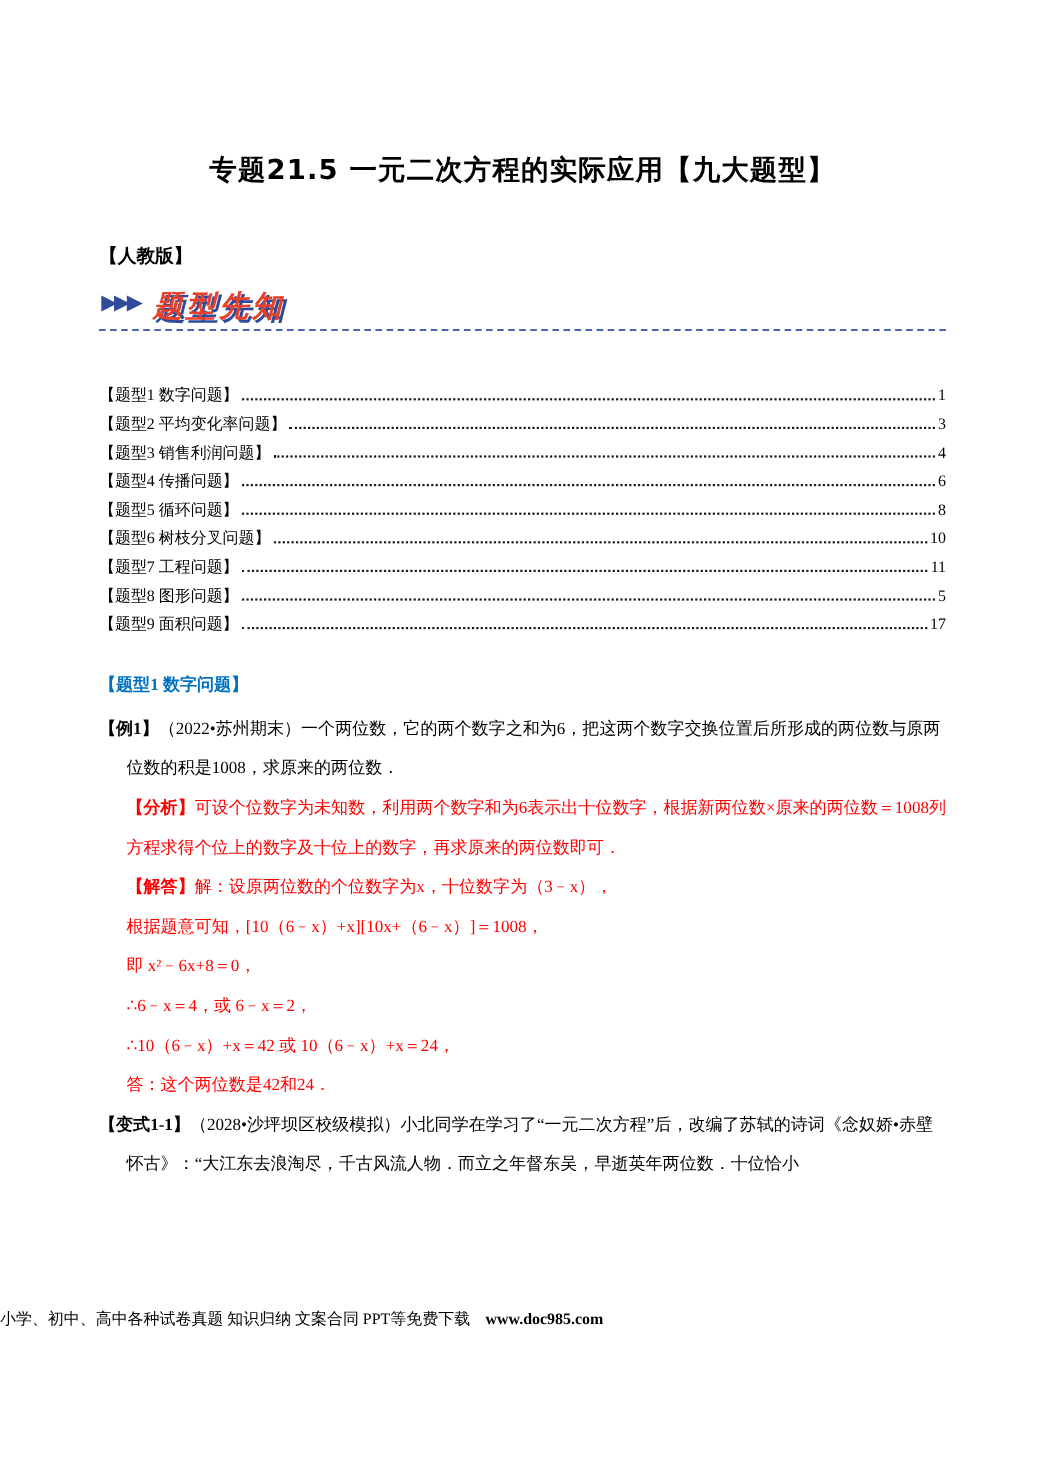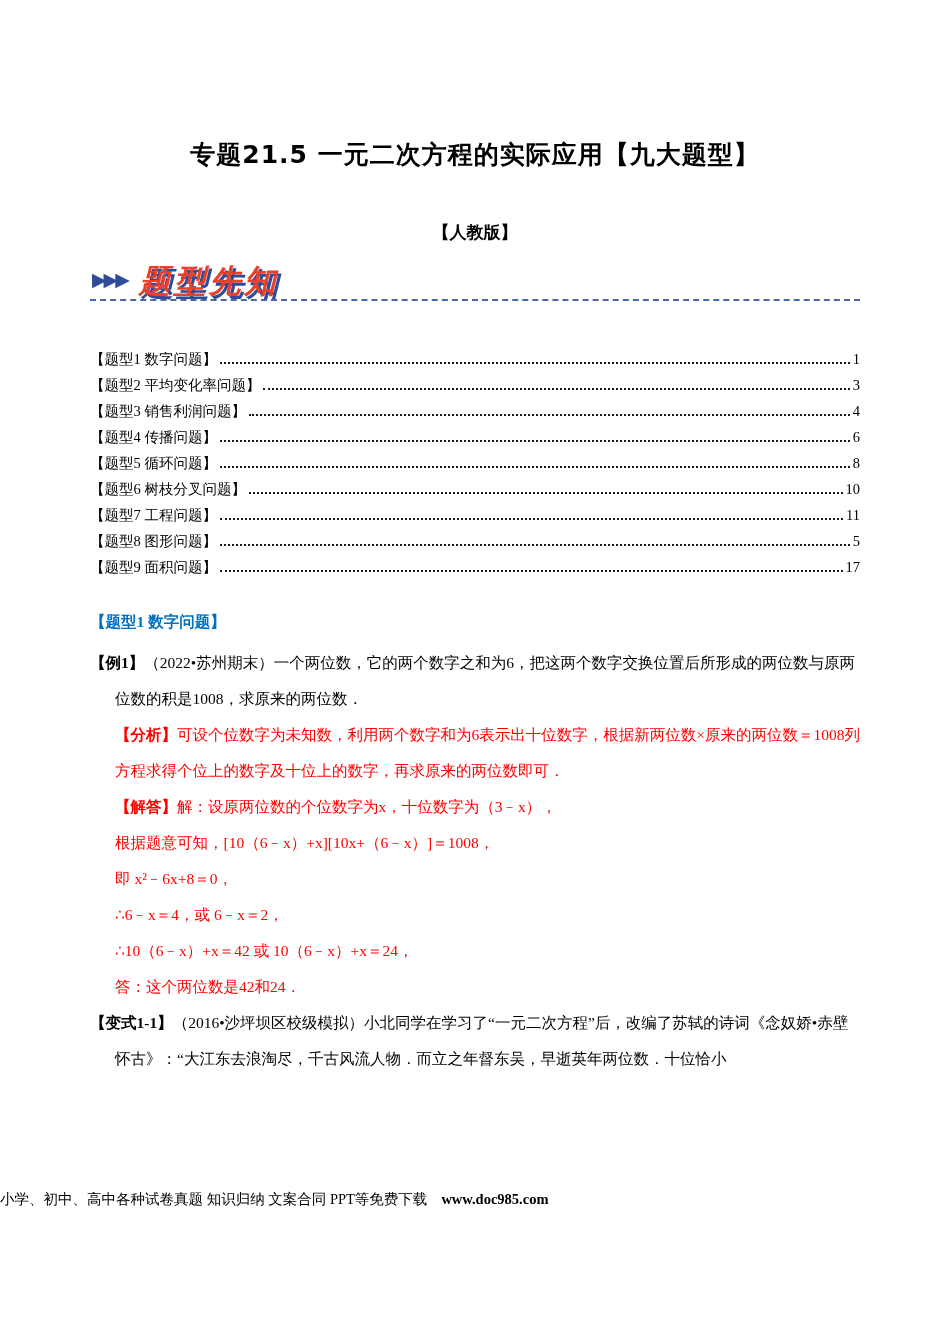--- a/index.html
+++ b/index.html
@@ -16,21 +16,21 @@
     background:#fff;
   }
   .doc-title {
     text-align:center;
     font-family:"DejaVu Sans","Liberation Sans",sans-serif;
     font-weight:bold;
     font-size:25px;
     letter-spacing:1px;
   }
   .edition {
-    text-align:center;
+    text-align:left;
     font-weight:bold;
     font-size:17px;
     margin-top:50px;
   }
   .banner {
     position:relative;
     margin-top:16px;
     height:46px;
   }
   .banner-line {
@@ -43,21 +43,21 @@
     font-size:19px;
     font-style:italic;
     letter-spacing:-3px;
     margin-right:8px;
     vertical-align:6px;
   }
   .banner-text {
     font-family:"DejaVu Sans","Liberation Sans",sans-serif;
     font-weight:bold;
     font-style:italic;
-    font-size:32px;
+    font-size:27px;
     letter-spacing:3px;
     color:var(--banner-red,#e8402a);
     text-shadow:3px 3px 0 var(--banner-shadow-blue,#2e4c9a);
   }
   .toc { margin-top:44px; }
   .toc-row {
     display:flex; align-items:baseline;
     height:26px; font-size:14.5px;
   }
   .toc-label { white-space:nowrap; }
@@ -169,20 +169,20 @@
   <p class="body-para indented red">
     <span class="tag">【解答】</span><span>解：设原两位数的个位数字为x，十位数字为（3﹣x），</span>
   </p>
   <p class="body-para indented red">根据题意可知，[10（6﹣x）+x][10x+（6﹣x）]＝1008，</p>
   <p class="body-para indented red">即 x²﹣6x+8＝0，</p>
   <p class="body-para indented red">∴6﹣x＝4，或 6﹣x＝2，</p>
   <p class="body-para indented red">∴10（6﹣x）+x＝42 或 10（6﹣x）+x＝24，</p>
   <p class="body-para indented red">答：这个两位数是42和24．</p>
 
   <p class="body-para hang">
-    <span class="tag">【变式1-1】</span><span>（2016•沙坪坝区校级模拟）小北同学在学习了“一元二次方程”后，改编了苏轼的诗词《念奴娇•赤壁怀古》：“大江东去浪淘尽，千古风流人物．而立之年督东吴，早逝英年两位数．十位恰小</span>
+    <span class="tag">【变式1-1】</span><span>（2028•沙坪坝区校级模拟）小北同学在学习了“一元二次方程”后，改编了苏轼的诗词《念奴娇•赤壁怀古》：“大江东去浪淘尽，千古风流人物．而立之年督东吴，早逝英年两位数．十位恰小</span>
   </p>
 
   <div class="footer">
     <span>小学、初中、高中各种试卷真题 知识归纳 文案合同 PPT等免费下载</span><a class="footer-link" href="#">www.doc985.com</a>
   </div>
 
 </div>
 
 </body></html>

